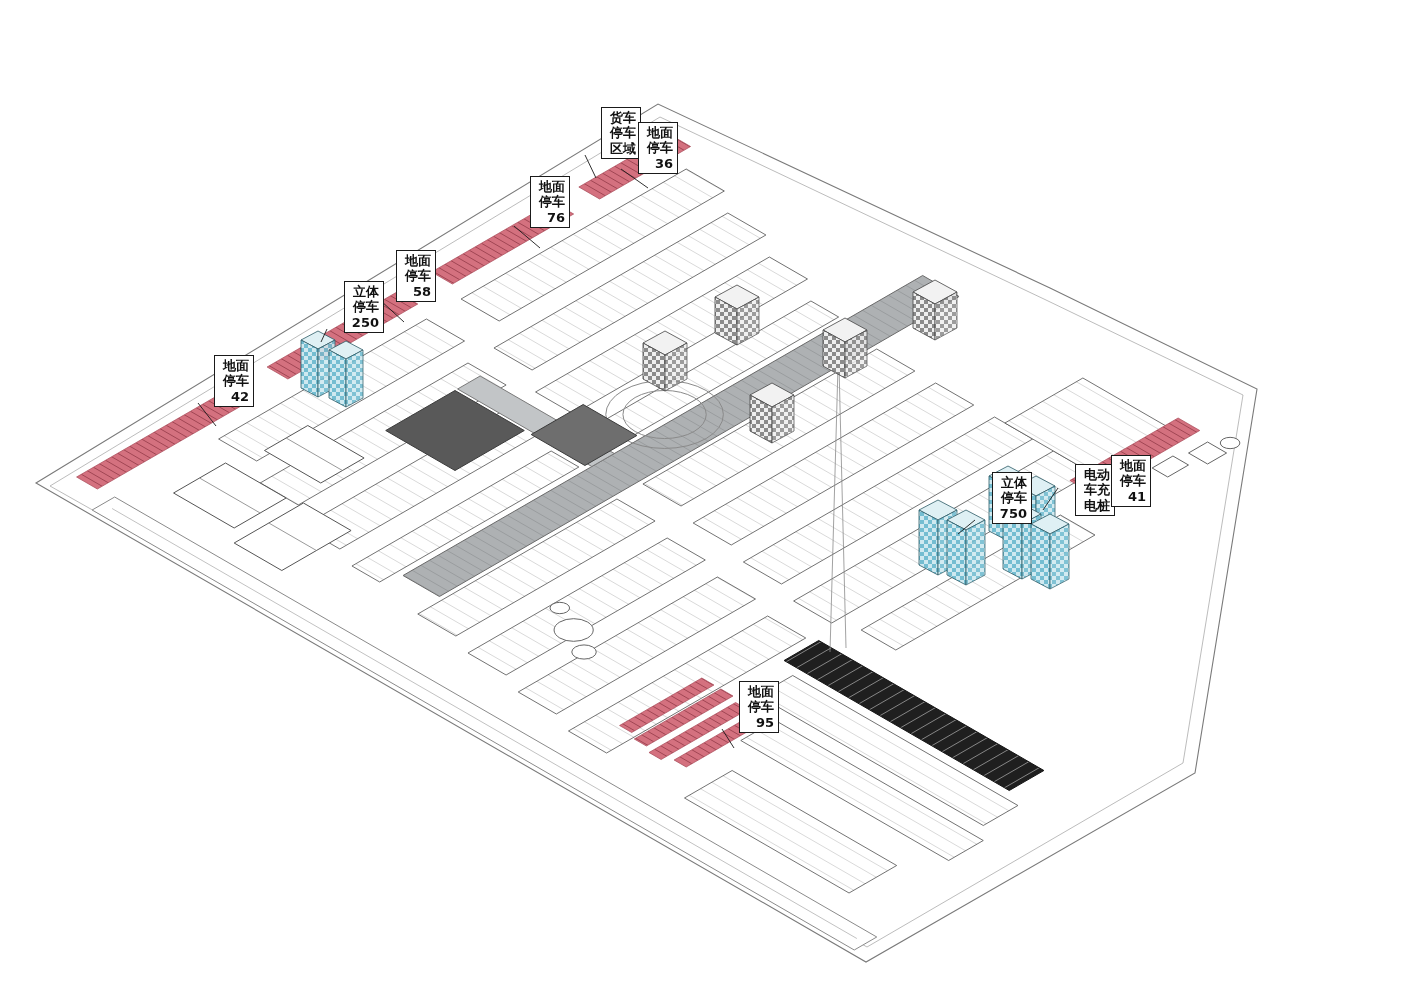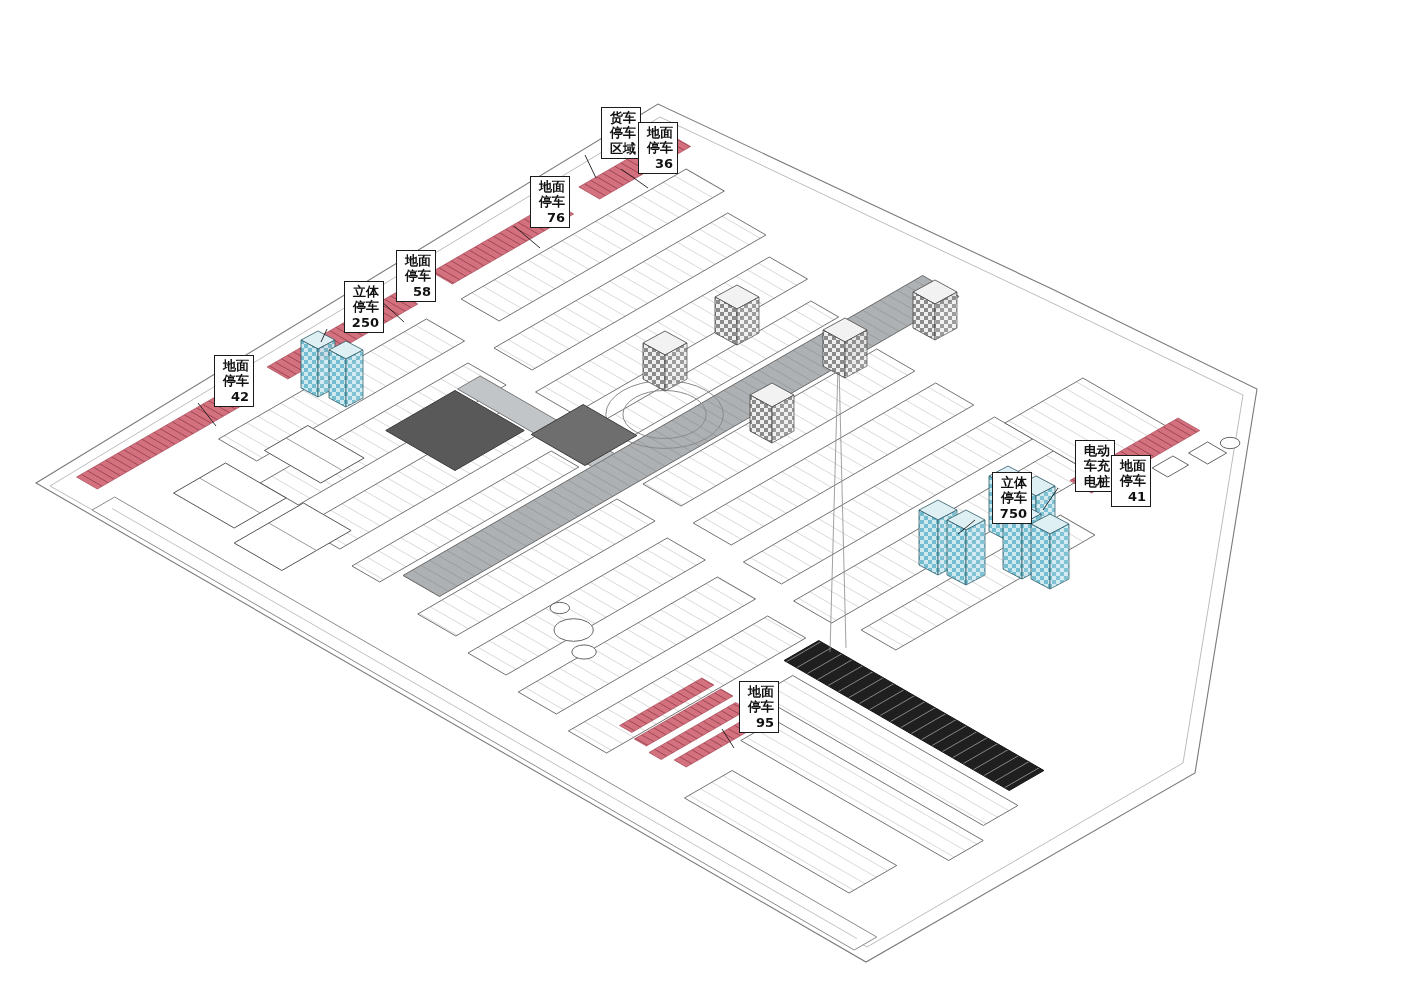--- a/index.html
+++ b/index.html
@@ -206,21 +206,21 @@
 76</div>
 <div class="callout" style="left:360px;top:250px">地面
 停车
 58</div>
 <div class="callout" style="left:308px;top:281px">立体
 停车
 250</div>
 <div class="callout" style="left:178px;top:355px">地面
 停车
 42</div>
-<div class="callout" style="left:1039px;top:440px">电动
+<div class="callout" style="left:1039px;top:464px">电动
 车充
 电桩</div>
 <div class="callout" style="left:1075px;top:455px">地面
 停车
 41</div>
 <div class="callout" style="left:956px;top:472px">立体
 停车
 750</div>
 <div class="callout" style="left:703px;top:681px">地面
 停车

